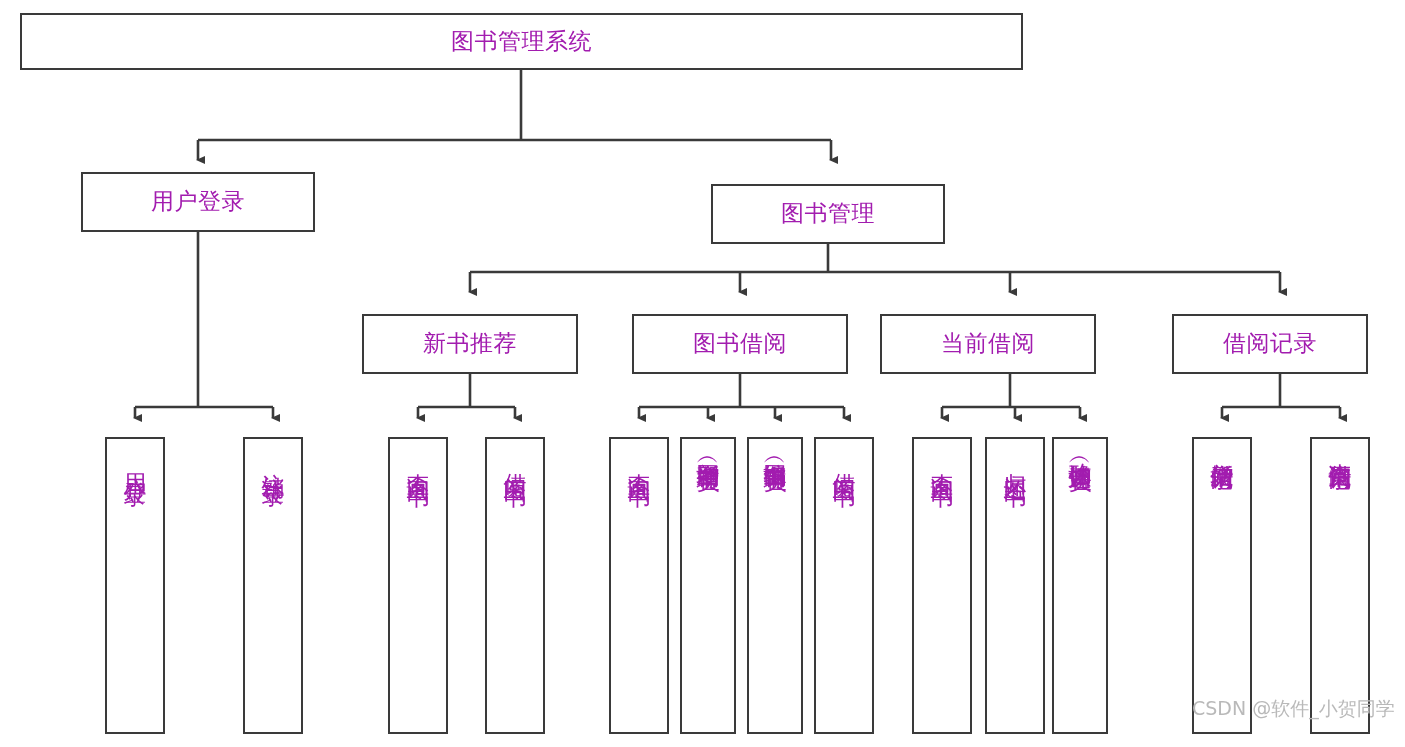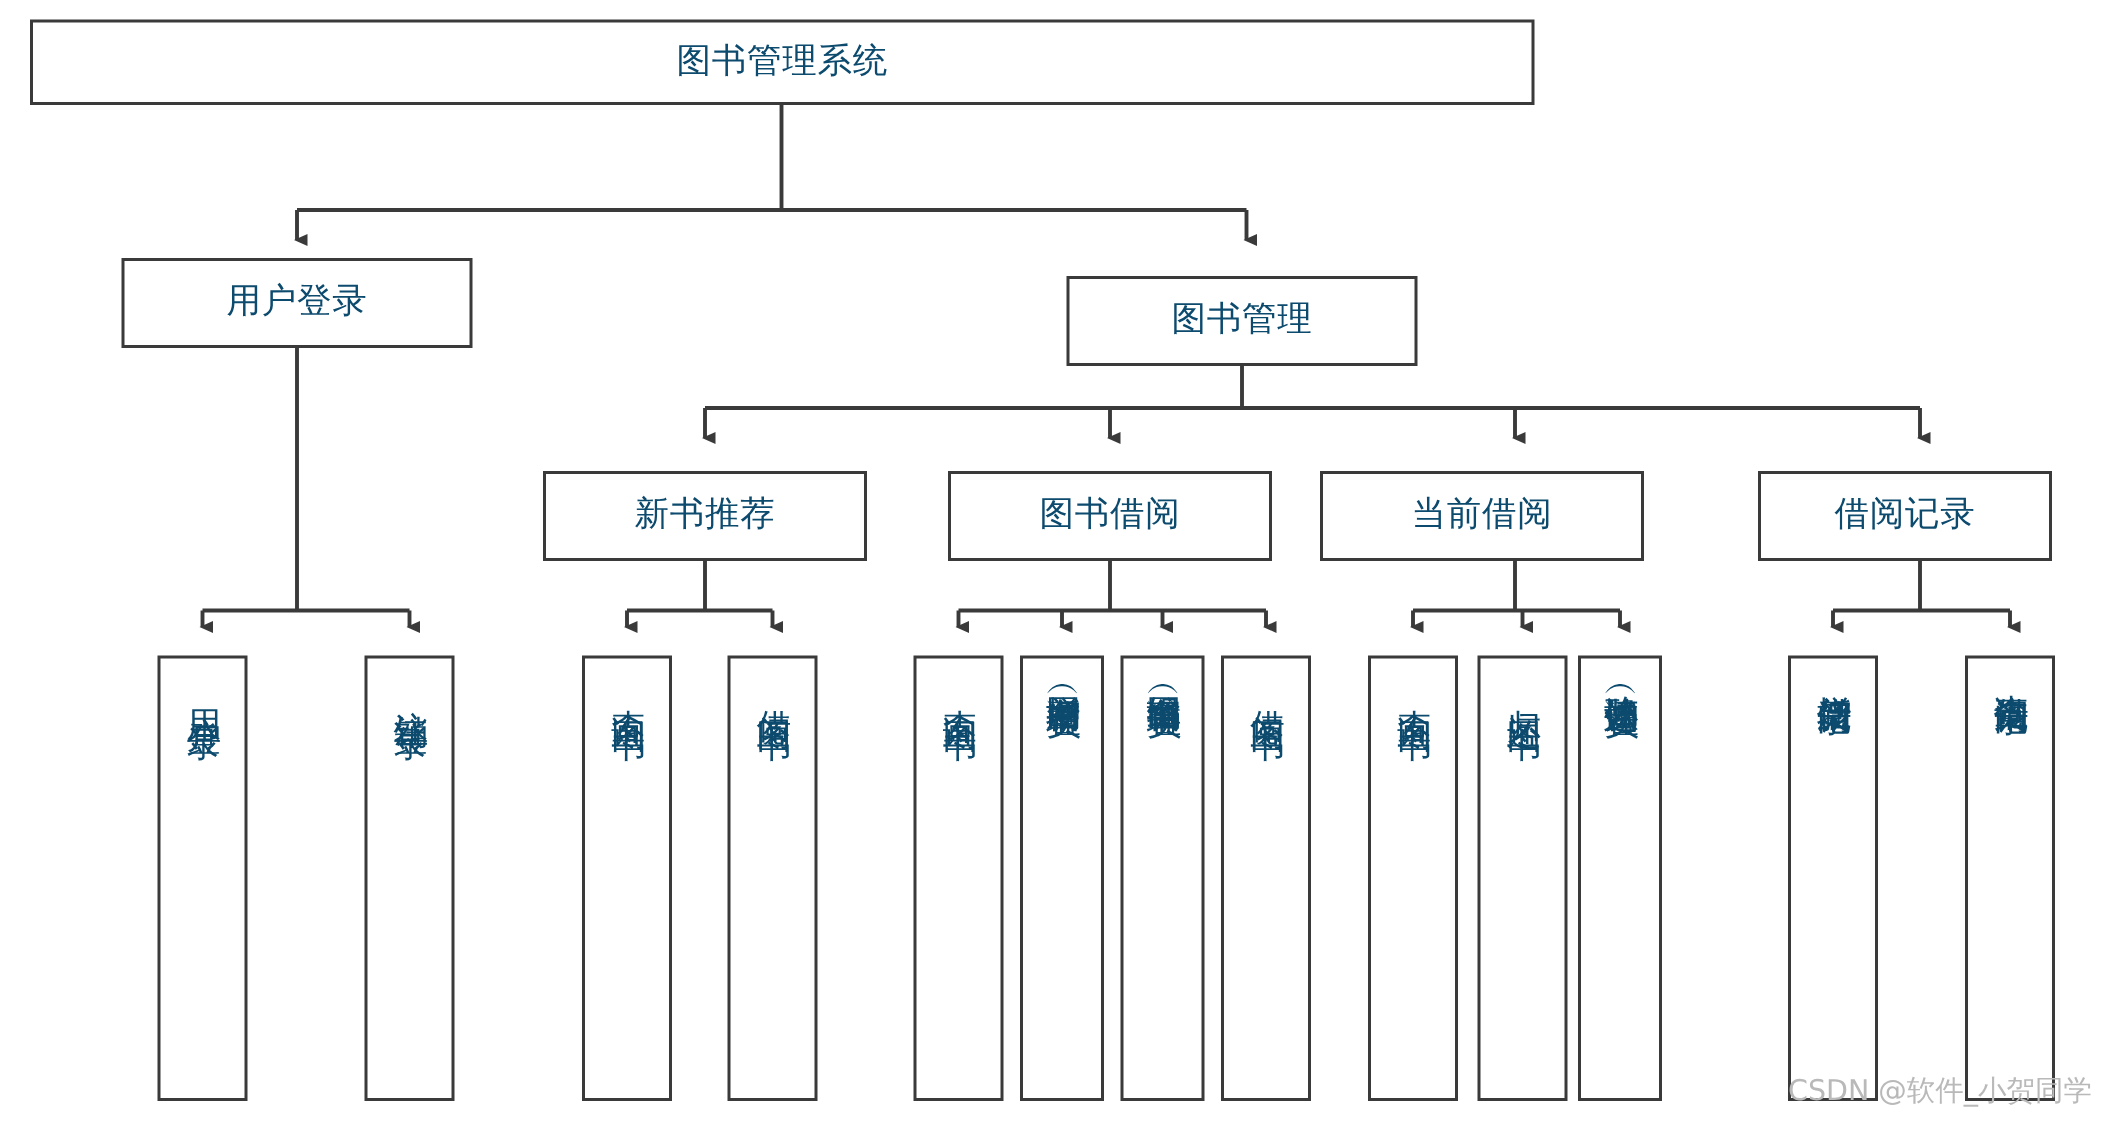--- a/index.html
+++ b/index.html
@@ -30,21 +30,21 @@
     position: absolute;
     box-sizing: border-box;
     background: #ffffff;
     border: 2px solid #3a3a3a;
     display: flex;
     align-items: center;
     justify-content: center;
     z-index: 2;
   }
   .node .node-label {
-    color: #0c4a6e;
+    color: #a21caf;
     text-align: center;
     line-height: 1.18;
     white-space: nowrap;
   }
   
   .node.horiz .node-label {
     font-size: 23px;
     letter-spacing: 0.5px;
   }
   .node.root .node-label {
@@ -66,21 +66,21 @@
   }
   .node.vert.tall-text {
     padding-top: 6px;
   }
   .node.vert.tall-text .node-label {
     letter-spacing: 1px;
   }
   #watermark {
     position: absolute;
     left: 1192px;
-    top: 714px;
+    top: 696px;
     font-size: 19px;
     color: #b9b9b9;
     white-space: nowrap;
     z-index: 5;
     font-family: "DejaVu Sans", "Liberation Sans", sans-serif;
   }
 </style>
 </head>
 <body>
 

